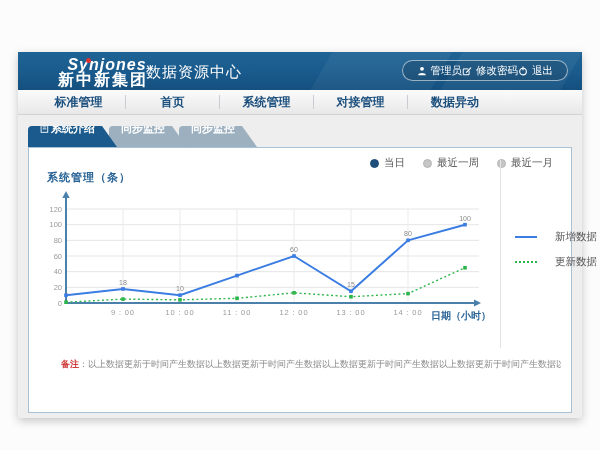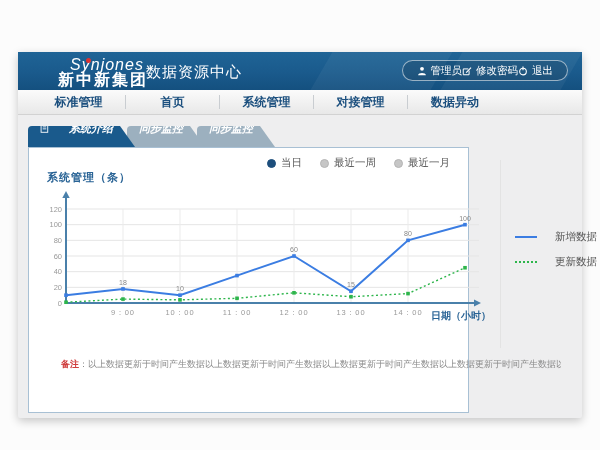--- a/index.html
+++ b/index.html
@@ -9,49 +9,49 @@
   
   .page { position:absolute; left:18px; top:52px; width:564px; height:366px;
           background:#eeeeef; box-shadow:0 3px 10px rgba(0,0,0,.22); border-radius:2px; }
 
   
   .hdr { position:absolute; left:0; top:0; width:564px; height:38px;
          background:linear-gradient(180deg,#1f6496 0%,#1a5a8c 55%,#14507f 100%); overflow:hidden; }
   .hdr .streak { position:absolute; top:-10px; width:120px; height:70px;
                  background:rgba(255,255,255,.05); transform:skewX(-30deg); }
   .brand { position:absolute; left:40px; top:5px; color:#fff; text-align:center; }
-  .brand .en { font-size:16px; font-weight:normal; font-style:italic; letter-spacing:1px; line-height:16px;margin-left:8px; }
+  .brand .en { font-size:16px; font-weight:bold; font-style:italic; letter-spacing:1px; line-height:16px;margin-left:8px; }
   .brand .dot { position:absolute; left:28px; top:1px; width:5px; height:5px; background:#d33; border-radius:50%; }
   .brand .cn { font-size:16px; font-weight:bold; letter-spacing:2px; line-height:14px; }
   .app-title { position:absolute; left:128px; top:11px; color:#fff; font-size:15px; letter-spacing:1px; }
   .toolbar { position:absolute; right:14px; top:8px; height:21px; display:flex; align-items:center; 
              padding:0 14px; border:1px solid rgba(255,255,255,.55); border-radius:11px;
              background:rgba(0,0,0,.12); color:#fff; font-size:10.5px; }
   .toolbar .itm { display:flex; align-items:center; gap:4px; cursor:pointer; white-space:nowrap; }
   .toolbar svg { display:block; }
 
   
   .nav { position:absolute; left:0; top:38px; width:564px; height:25px;
          background:linear-gradient(180deg,#fbfbfb,#e8e8e8); border-bottom:1px solid #d2d2d2;
          display:flex; align-items:center; padding-left:14px; }
   .nav .ni { width:94px; text-align:center; font-size:12px; font-weight:bold; color:#1b4f7e;
              border-right:1px solid #c9cdd1; line-height:14px; cursor:pointer; }
   .nav .ni:last-child { border-right:none; }
 
   
   .tabs { position:absolute; left:10px; top:74px; height:21px; display:flex; }
   .tab { height:21px; color:#fff; font-size:11px; font-weight:bold; display:flex; align-items:center;
-         gap:20px; padding:0 22px 16px 12px; clip-path:polygon(0 0,calc(100% - 15px) 0,100% 100%,0 100%);
-         border-top-left-radius:4px; margin-right:-8px; cursor:pointer;font-style:italic; }
+         gap:2px; padding:0 22px 16px 12px; clip-path:polygon(0 0,calc(100% - 15px) 0,100% 100%,0 100%);
+         border-top-left-radius:4px; margin-right:-8px; cursor:pointer; }
   .tab.active { background:#1a5a8c; z-index:3; }
   .tab.idle { background:#9cb0bf; z-index:2; }
   .tab.idle:last-child { z-index:1; }
 
   
-  .panel { position:absolute; left:10px; top:95px; width:441px; height:266px;
+  .panel { position:absolute; left:10px; top:95px; width:544px; height:266px;
            background:#fff; border:1px solid #a8c0d4; }
 
   .radios { position:absolute; right:18px; top:8px; display:flex; align-items:center; gap:18px;
             font-size:10.5px; color:#555; }
   .radio { display:flex; align-items:center; gap:5px; cursor:pointer; }
   .rdot { width:9px; height:9px; border-radius:50%; }
   .rdot.on { background:#1d4e7c; border:1px solid #1d4e7c; }
   .rdot.off { background:#c6c6c6; border:1px solid #b5b5b5; }
 
   .ylab { position:absolute; left:18px; top:22px; font-size:11px; font-weight:bold; color:#2a6496; letter-spacing:1px; }

